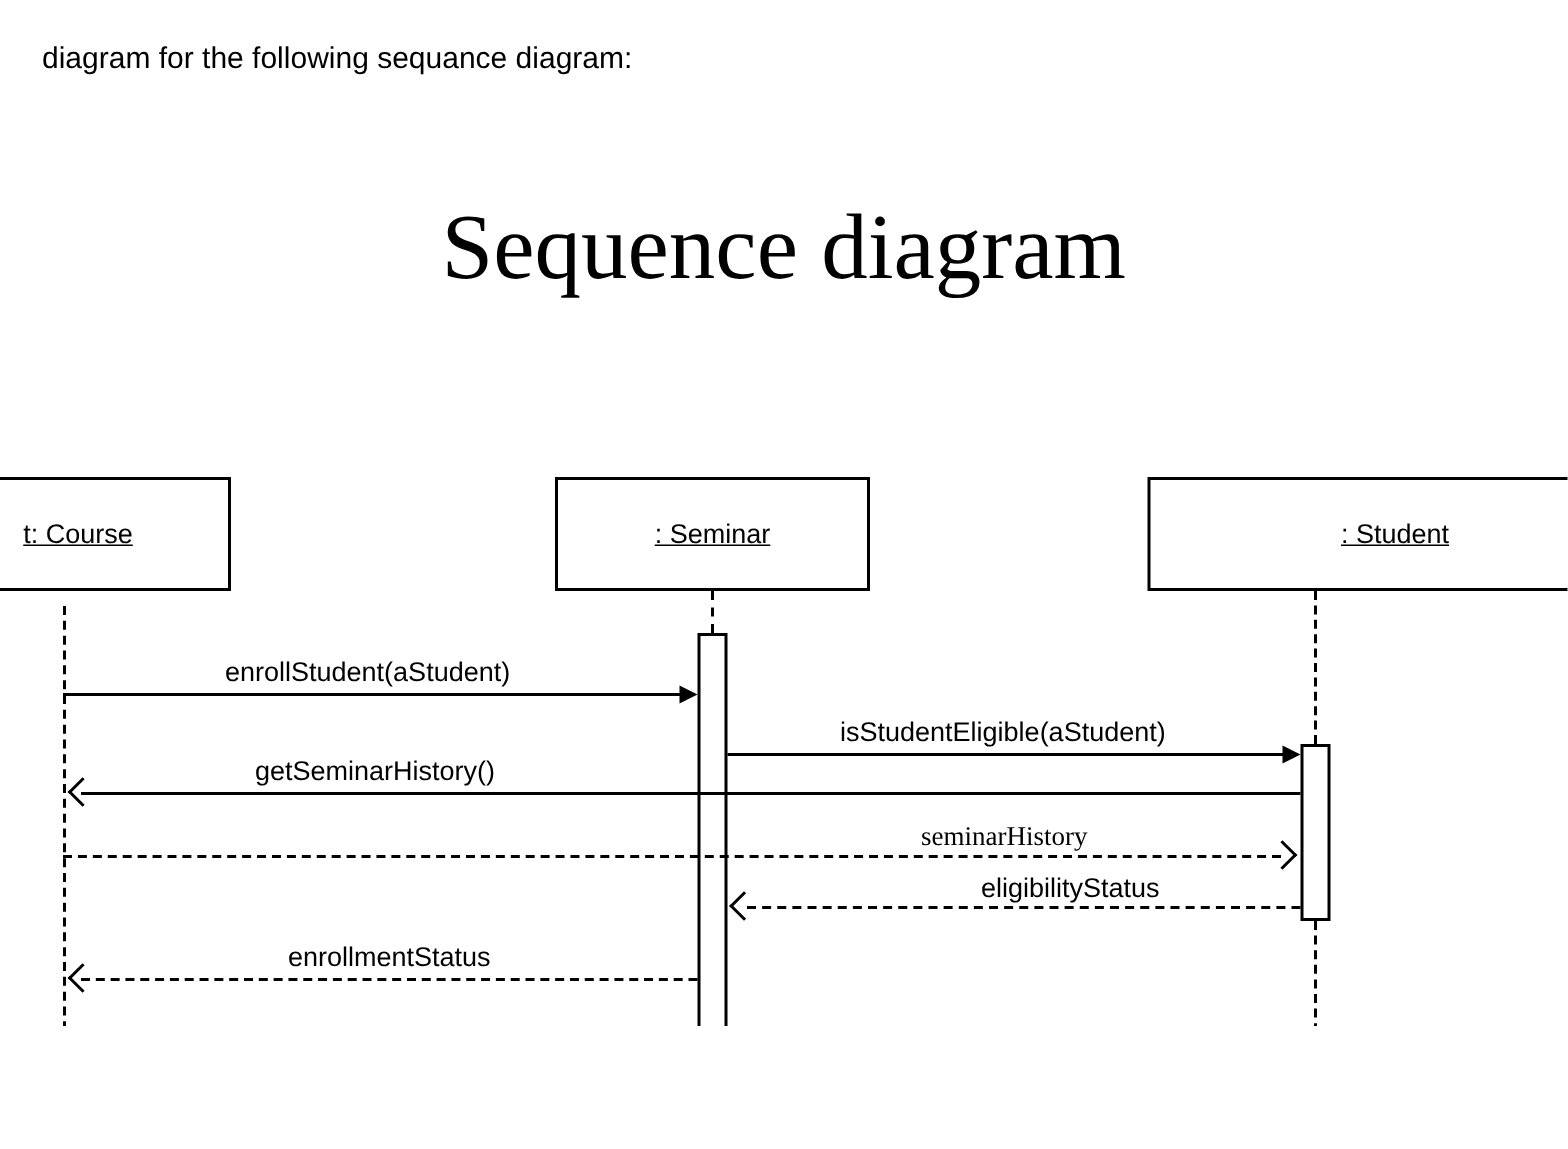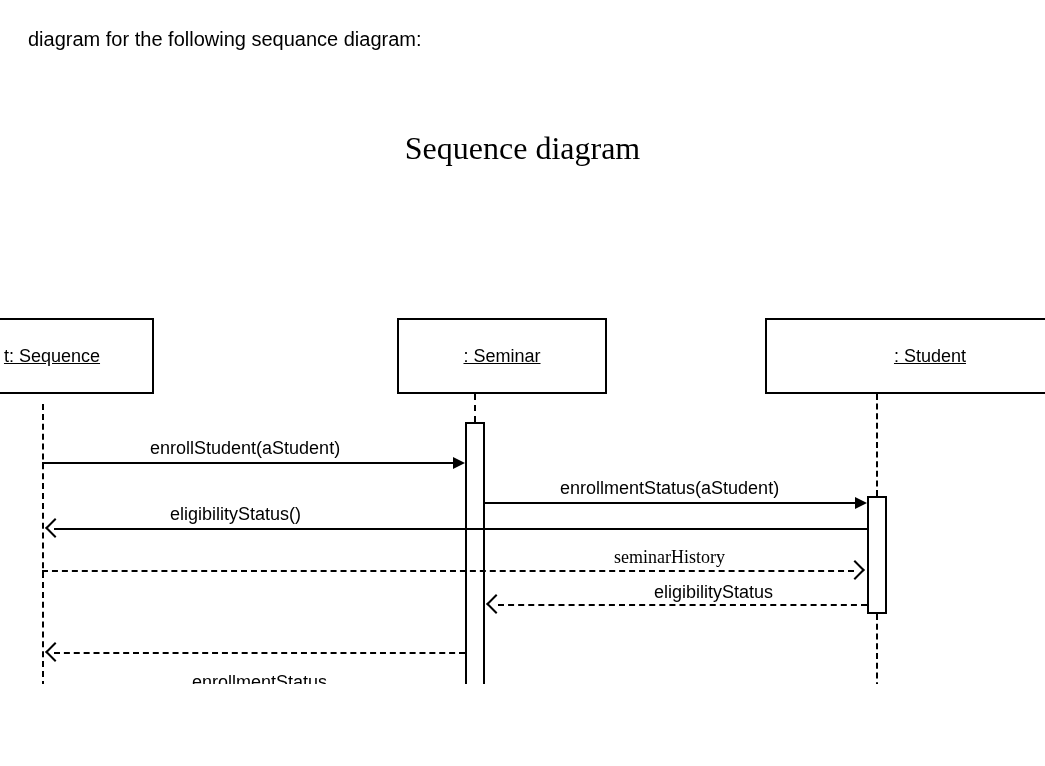--- a/index.html
+++ b/index.html
@@ -22,21 +22,21 @@
     top: 28px;
     font-size: 20px;
   }
   .title {
     position: absolute;
     left: 0;
     right: 0;
     top: 130px;
     text-align: center;
     font-family: Georgia, 'Times New Roman', serif;
-    font-size: 32px;
+    font-size: 62px;
   }
   .lifeline-box {
     position: absolute;
     border: 2px solid #000;
     background: #fff;
     height: 76px;
     display: flex;
     align-items: center;
     justify-content: center;
     font-size: 18px;
@@ -95,23 +95,23 @@
 </style>
 </head>
 <body>
 
 <div class="page">
 
   <div class="caption">diagram for the following sequance diagram:</div>
   <div class="title">Sequence diagram</div>
 
   <div class="lifeline-box" style="left:-50px; top:318px; width:204px;">
-    <span>t: Sequence</span>
+    <span>t: Course</span>
   </div>
-  <div class="lifeline-box" style="left:370px; top:318px; width:210px;margin-left:27px;">
+  <div class="lifeline-box" style="left:370px; top:318px; width:210px;">
     <span>: Seminar</span>
   </div>
   <div class="lifeline-box" style="left:765px; top:318px; width:330px;">
     <span>: Student</span>
   </div>
 
   <div class="dashed-vert" style="left:42px; top:404px; height:362px;"></div>
   <div class="dashed-vert" style="left:474px; top:394px; height:28px;"></div>
   <div class="dashed-vert" style="left:474px; top:748px; height:18px;"></div>
   <div class="dashed-vert" style="left:876px; top:394px; height:102px;"></div>
@@ -119,31 +119,31 @@
 
   <div class="activation" style="left:465px; top:422px; width:20px; height:326px;"></div>
   <div class="activation" style="left:867px; top:496px; width:20px; height:118px;"></div>
 
   <div class="hline-solid" style="left:42px; top:462px; width:421px;"></div>
   <div class="arrow-right" style="left:453px; top:457px;"></div>
   <div class="msg-label" style="left:150px; top:438px;">enrollStudent(aStudent)</div>
 
   <div class="hline-solid" style="left:485px; top:502px; width:380px;"></div>
   <div class="arrow-right" style="left:855px; top:497px;"></div>
-  <div class="msg-label" style="left:560px; top:478px;">enrollmentStatus(aStudent)</div>
+  <div class="msg-label" style="left:560px; top:478px;">isStudentEligible(aStudent)</div>
 
   <div class="hline-solid" style="left:54px; top:528px; width:813px;"></div>
   <div class="open-arrow-left" style="left:48px; top:521px;"></div>
-  <div class="msg-label" style="left:170px; top:504px;">eligibilityStatus()</div>
+  <div class="msg-label" style="left:170px; top:504px;">getSeminarHistory()</div>
 
   <div class="hline-dashed" style="left:42px; top:570px; width:812px;"></div>
   <div class="open-arrow-right" style="left:848px; top:563px;"></div>
   <div class="msg-label" style="left:614px; top:547px;font-family:Liberation Serif, serif;">seminarHistory</div>
 
   <div class="hline-dashed" style="left:498px; top:604px; width:369px;"></div>
   <div class="open-arrow-left" style="left:489px; top:597px;"></div>
   <div class="msg-label" style="left:622px; top:582px;margin-left:32px;">eligibilityStatus</div>
 
   <div class="hline-dashed" style="left:54px; top:652px; width:411px;"></div>
   <div class="open-arrow-left" style="left:48px; top:645px;"></div>
-  <div class="msg-label" style="left:192px; top:628px;margin-top:44px;">enrollmentStatus</div>
+  <div class="msg-label" style="left:192px; top:628px;">enrollmentStatus</div>
 
 </div>
 
 </body></html>

